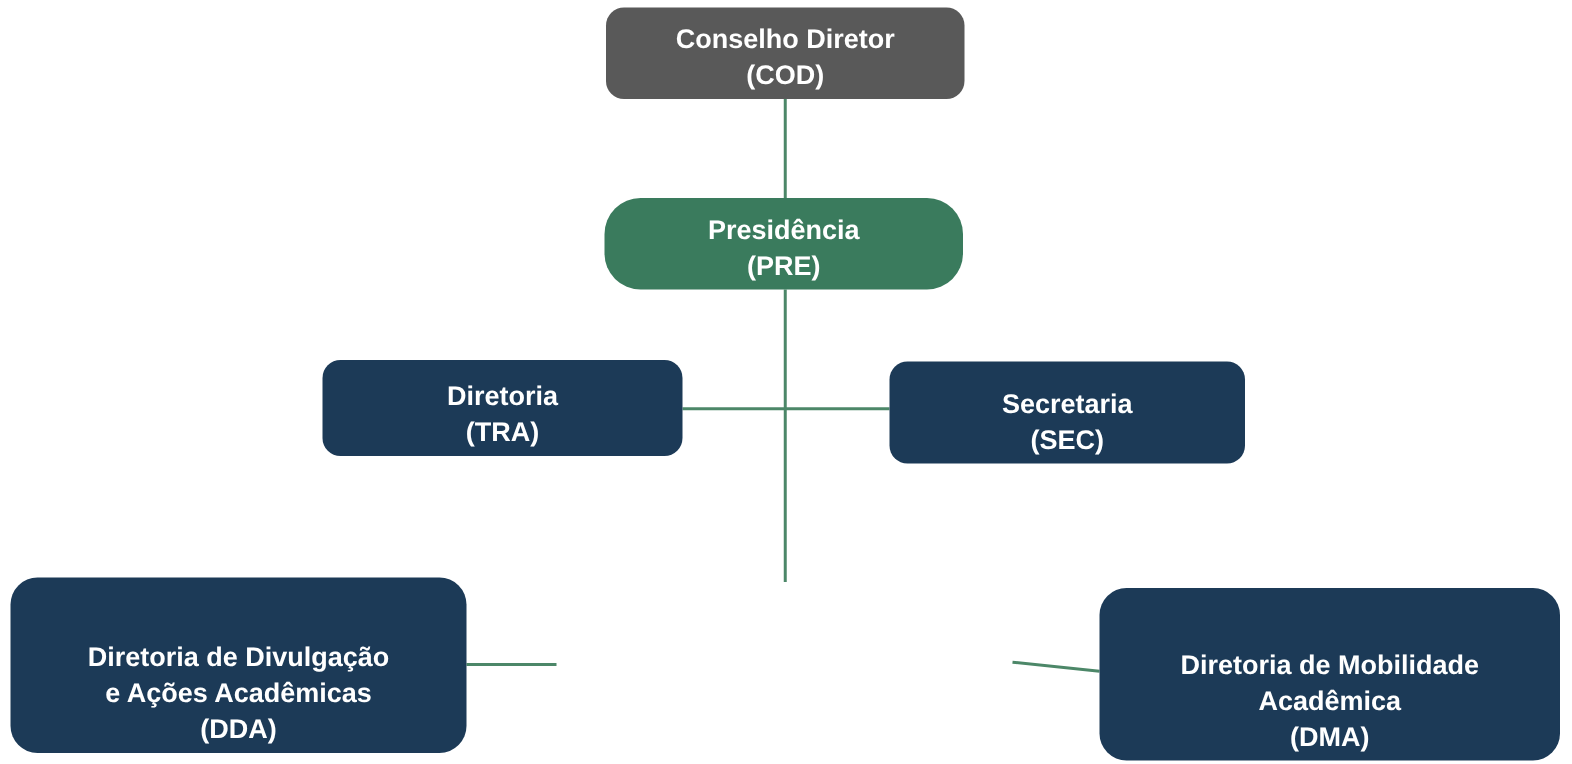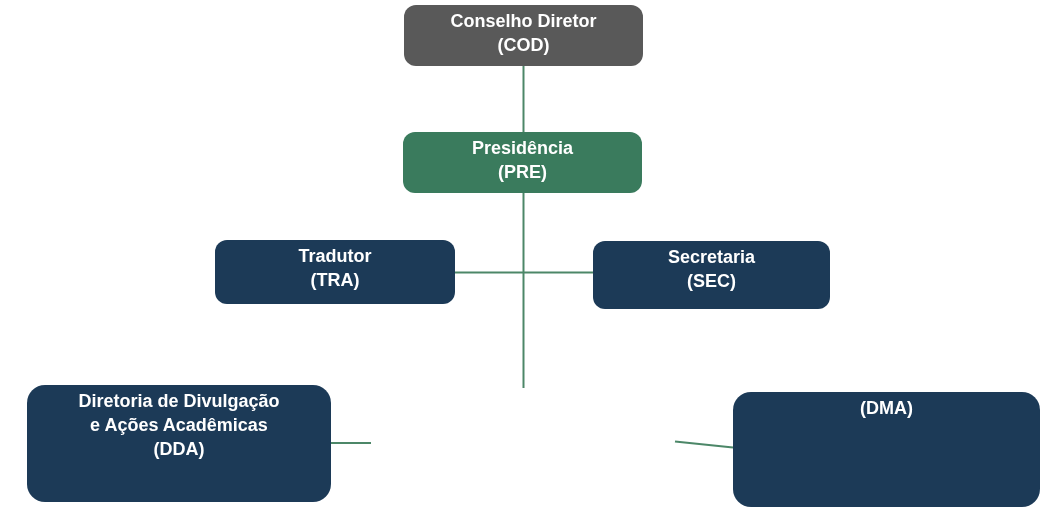--- a/index.html
+++ b/index.html
@@ -26,41 +26,41 @@
   }
   .connectors line {
     stroke-width: 2;
   }
   .node {
     position: absolute;
     box-sizing: border-box;
     display: flex;
     flex-direction: column;
     align-items: center;
-    justify-content: flex-start;
+    justify-content: flex-end;
     color: #ffffff;
     font-weight: bold;
     text-align: center;
     line-height: 24px;
     font-size: 18px;
     padding: 4px 10px;
   }
   .node--gray  { background: var(--cod-fill, #595959); border-radius: 12px; }
-  .node--green { background: var(--pre-fill, #3A7B5D); border-radius: 12px; }
+  .node--green { background: var(--pre-fill, #3A7B5D); border-radius: 24px; }
   .node--navy  { background: var(--dept-fill, #1C3A57); border-radius: 12px; }
   .node--big   { border-radius: 18px; }
   .node-title {
     white-space: pre-line;
   }
   
   #node-cod { left: 404px; top: 5px;   width: 239px; height: 61px; }
   #node-pre { left: 403px; top: 132px; width: 239px; height: 61px; }
   #node-tra { left: 215px; top: 240px; width: 240px; height: 64px; }
   #node-sec { left: 593px; top: 241px; width: 237px; height: 68px; }
-  #node-dda { left: 7px;   top: 385px; width: 304px; height: 117px; margin-left: 20px; }
+  #node-dda { left: 7px;   top: 385px; width: 304px; height: 117px; }
   #node-dri { left: 371px; top: 388px; width: 304px; height: 113px; }
   #node-dma { left: 733px; top: 392px; width: 307px; height: 115px; }
 </style>
 </head>
 <body>
 
 <div class="canvas">
 
   <svg class="connectors" width="1048" height="509" viewBox="0 0 1048 509" aria-hidden="true">
     <line x1="523.5" y1="66" x2="523.5" y2="132" stroke="#4C8768"></line>
@@ -74,33 +74,35 @@
     <span class="node-title">Conselho Diretor</span>
     <span class="node-code">(COD)</span>
   </div>
 
   <div class="node node--green" id="node-pre">
     <span class="node-title">Presidência</span>
     <span class="node-code">(PRE)</span>
   </div>
 
   <div class="node node--navy" id="node-tra">
-    <span class="node-title">Tradutor</span>
+    <span class="node-title">Diretoria</span>
     <span class="node-code">(TRA)</span>
   </div>
 
   <div class="node node--navy" id="node-sec">
     <span class="node-title">Secretaria</span>
     <span class="node-code">(SEC)</span>
   </div>
 
   <div class="node node--navy node--big" id="node-dda">
     <span class="node-title">Diretoria de Divulgação
 e Ações Acadêmicas</span>
     <span class="node-code">(DDA)</span>
   </div>
 
 
   <div class="node node--navy node--big" id="node-dma">
+    <span class="node-title">Diretoria de Mobilidade
+Acadêmica</span>
     <span class="node-code">(DMA)</span>
   </div>
 
 </div>
 
 </body></html>

